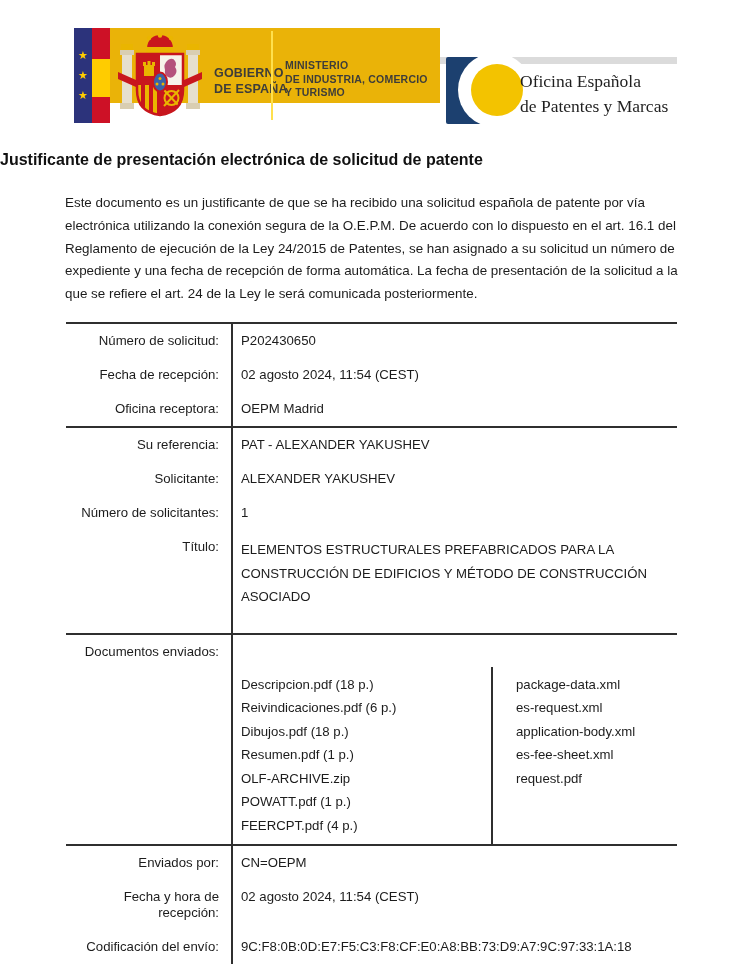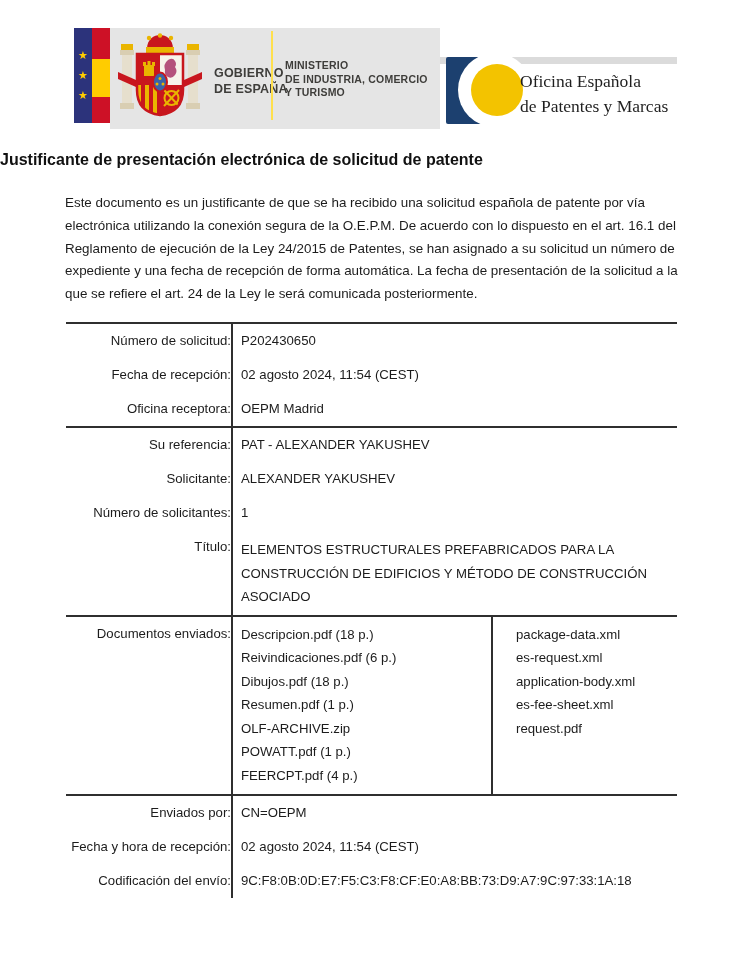--- a/index.html
+++ b/index.html
@@ -7,21 +7,21 @@
         font-family:"Liberation Sans",sans-serif;color:#1d1d1d;}
 
   
   .header{position:absolute;left:74px;top:28px;width:603px;height:95px;}
   .gov-logo{position:absolute;left:0;top:0;height:95px;display:flex;}
   .eu-flag{width:18px;height:95px;background:#2c337b;display:flex;flex-direction:column;
            align-items:center;justify-content:center;gap:9px;}
   .eu-flag .star{color:#ffcc00;font-size:11px;line-height:11px;}
   .flag-stripe{width:18px;height:95px;
     background:linear-gradient(to bottom,#cd1126 0,#cd1126 33%,#ffcc00 33%,#ffcc00 73%,#cd1126 73%,#cd1126 100%);}
-  .banner{width:330px;height:101px;background:#e5e5e5;position:relative;}
+  .banner{width:330px;height:75px;background:#eab308;position:relative;}
   .banner svg.arms{position:absolute;left:6px;top:4px;}
   .gobierno{position:absolute;left:104px;top:37px;font-size:12.5px;font-weight:700;
             line-height:16px;color:#3e3d3a;letter-spacing:.2px;}
   .banner-divider{position:absolute;left:161px;top:3px;width:2px;height:89px;background:#ffe04d;}
   .ministerio{position:absolute;left:175px;top:31px;font-size:10.5px;font-weight:700;
               line-height:13.5px;color:#3e3d3a;letter-spacing:.2px;}
 
   .oepm{position:absolute;left:366px;top:12px;width:237px;height:95px;}
   .oepm .gray-bar{position:absolute;left:0;top:17px;width:237px;height:7px;background:#dbdbdb;}
   .oepm svg.oepm-logo{position:absolute;left:6px;top:17px;}
@@ -32,24 +32,24 @@
   .doc-title{position:absolute;left:0;top:151px;width:742px;
              font-size:16px;font-weight:700;color:#111;}
   .intro{position:absolute;left:65px;top:192px;width:613px;font-size:13.4px;
          line-height:22.8px;color:#1c1c1c;}
 
   
   .receipt{position:absolute;left:66px;top:322px;width:611px;font-size:13.2px;color:#1c1c1c;}
   .section{border-top:2px solid #2f2f2f;}
   .row{display:flex;}
   .lbl{width:167px;box-sizing:border-box;border-right:2px solid #2f2f2f;
-       text-align:right;padding:9px 0 9px 0;line-height:16px;}
+       text-align:right;padding:9px 12px 9px 0;line-height:16px;}
   .val{flex:1;padding:9px 0 9px 8px;line-height:16px;}
-  .val.tall{line-height:23.5px;padding-top:8px;padding-bottom:6px;}
-  .docs-wrap{flex:1;display:flex;}
+  .val.tall{line-height:23.5px;padding-top:8px;padding-bottom:24px;}
+  .docs-wrap{flex:1;display:flex;margin-top:32px;}
   .docs-left{width:258px;box-sizing:border-box;padding:6px 0 6px 8px;line-height:23.6px;}
   .docs-right{flex:1;border-left:2px solid #2f2f2f;padding:6px 0 6px 23px;line-height:23.6px;}
 </style>
 </head>
 <body>
 
 <div class="page">
 
   <div class="header">
     <div class="gov-logo">

